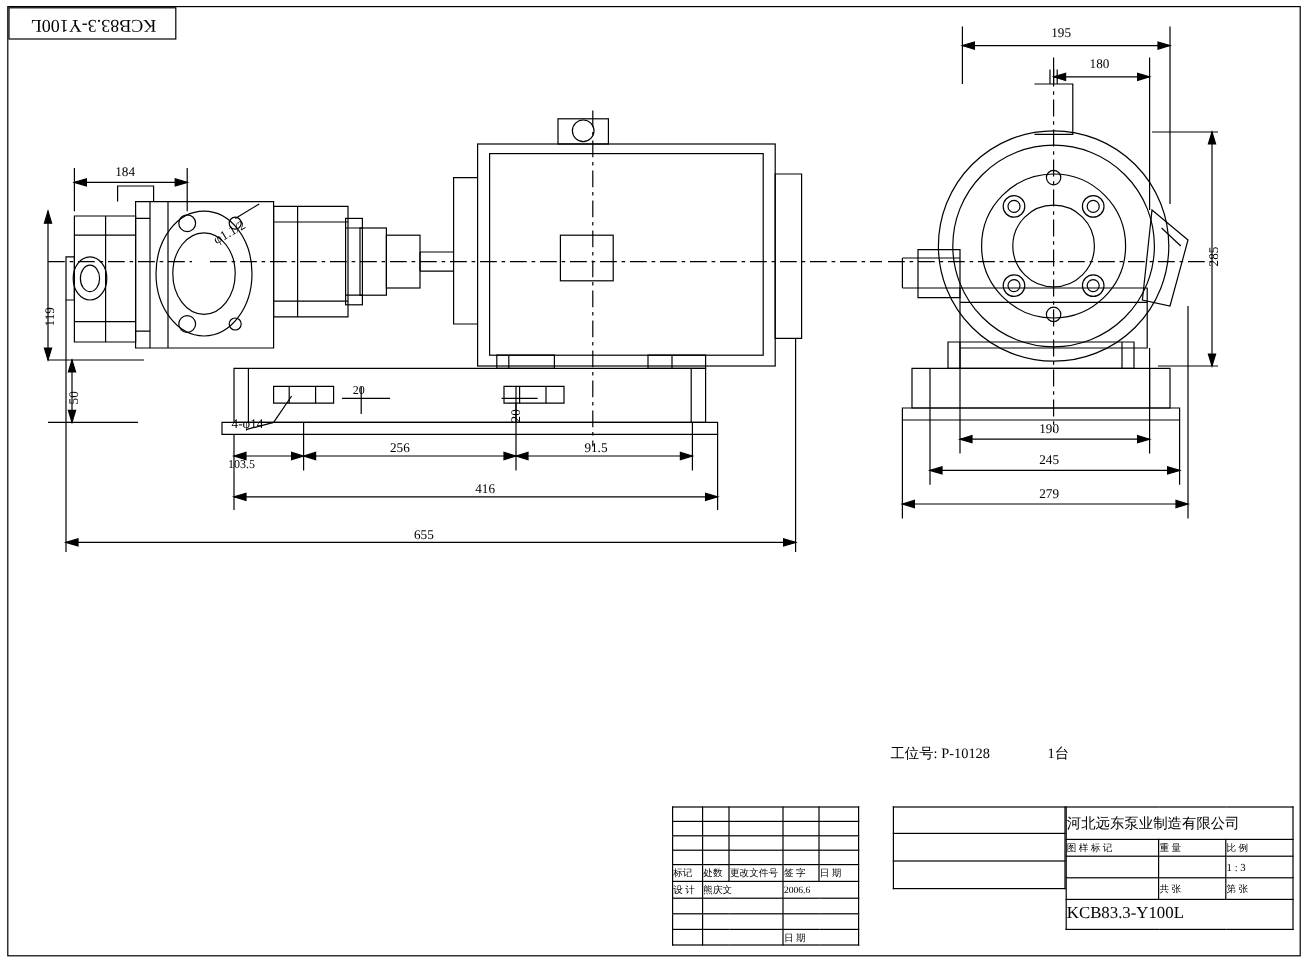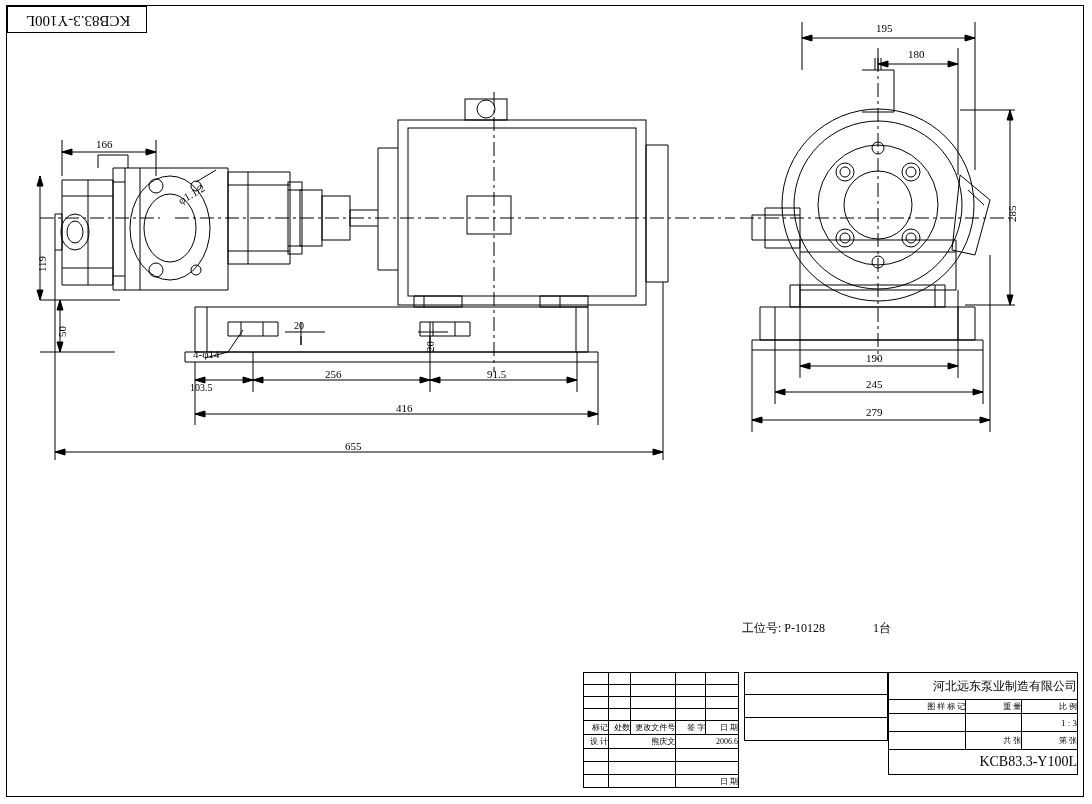--- a/index.html
+++ b/index.html
@@ -11,21 +11,21 @@
   .lbl.small{font-size:10px;}
   .vert{position:absolute;font-size:11px;white-space:nowrap;transform-origin:0 0;}
   svg{position:absolute;left:0;top:0;}
   .titlebox{position:absolute;left:0;top:0;}
   .params{position:absolute;left:133px;top:556px;font-size:17px;line-height:31px;white-space:nowrap;}
   .params div{font-family:"Liberation Serif", serif;}
   .station{position:absolute;left:742px;top:620px;font-size:12px;white-space:nowrap;}
   .tag-box{position:absolute;left:7px;top:6px;width:140px;height:27px;border:1.5px solid #000;box-sizing:border-box;overflow:hidden;}
   .tag-text{position:absolute;left:70px;top:13px;font-size:15px;transform:translate(-50%,-50%) rotate(180deg);white-space:nowrap;}
   table.tb{border-collapse:collapse;position:absolute;}
-  table.tb td{border:1px solid #000;padding:0;text-align:right;vertical-align:middle;font-size:8px;}
+  table.tb td{border:1px solid #000;padding:0;text-align:left;vertical-align:middle;font-size:8px;}
 </style>
 </head>
 <body>
 
 <div class="sheet">
 
   <div class="frame"></div>
 
   <div class="tag-box">
     <div class="tag-text">KCB83.3-Y100L</div>
@@ -204,21 +204,21 @@
       <path d="M775 392 L785 389 L785 395 Z" fill="#000"></path>
       <path d="M983 392 L973 389 L973 395 Z" fill="#000"></path>
 
       <path d="M752 350 L752 432 M990 255 L990 432"></path>
       <path d="M752 420 L990 420"></path>
       <path d="M752 420 L762 417 L762 423 Z" fill="#000"></path>
       <path d="M990 420 L980 417 L980 423 Z" fill="#000"></path>
     </g>
   </svg>
 
-  <div class="lbl" style="left:96px;top:138px;">166</div>
+  <div class="lbl" style="left:96px;top:138px;">184</div>
   <div class="vert" style="left:36px;top:272px;transform:rotate(-90deg);">119</div>
   <div class="vert" style="left:56px;top:337px;transform:rotate(-90deg);">50</div>
   <div class="lbl small" style="left:294px;top:320px;">20</div>
   <div class="vert small" style="left:424px;top:352px;transform:rotate(-90deg);">20</div>
   <div class="lbl small" style="left:190px;top:382px;">103.5</div>
   <div class="lbl" style="left:325px;top:368px;">256</div>
   <div class="lbl" style="left:487px;top:368px;">91.5</div>
   <div class="lbl" style="left:376px;top:402px;margin-left:20px;">416</div>
   <div class="lbl" style="left:345px;top:440px;">655</div>
   <div class="lbl" style="left:193px;top:348px;">4-φ14</div>
@@ -233,21 +233,21 @@
 
 
   <div class="station">
     <span>工位号: P-10128</span>
     <span style="display:inline-block;width:42px;"></span>
     <span>1台</span>
   </div>
 
   <div class="titlebox">
 
-    <table class="tb" style="left:583px;top:672px;width:156px;">
+    <table class="tb" style="left:560px;top:672px;width:156px;">
       <tbody>
           <tr>
         <td style="width:25px;height:11px;"></td>
             <td style="width:22px;"></td>
         <td style="width:46px;"></td>
             <td style="width:30px;"></td>
             <td style="width:33px;"></td>
       </tr>
       <tr>
             <td style="height:11px;"></td>

